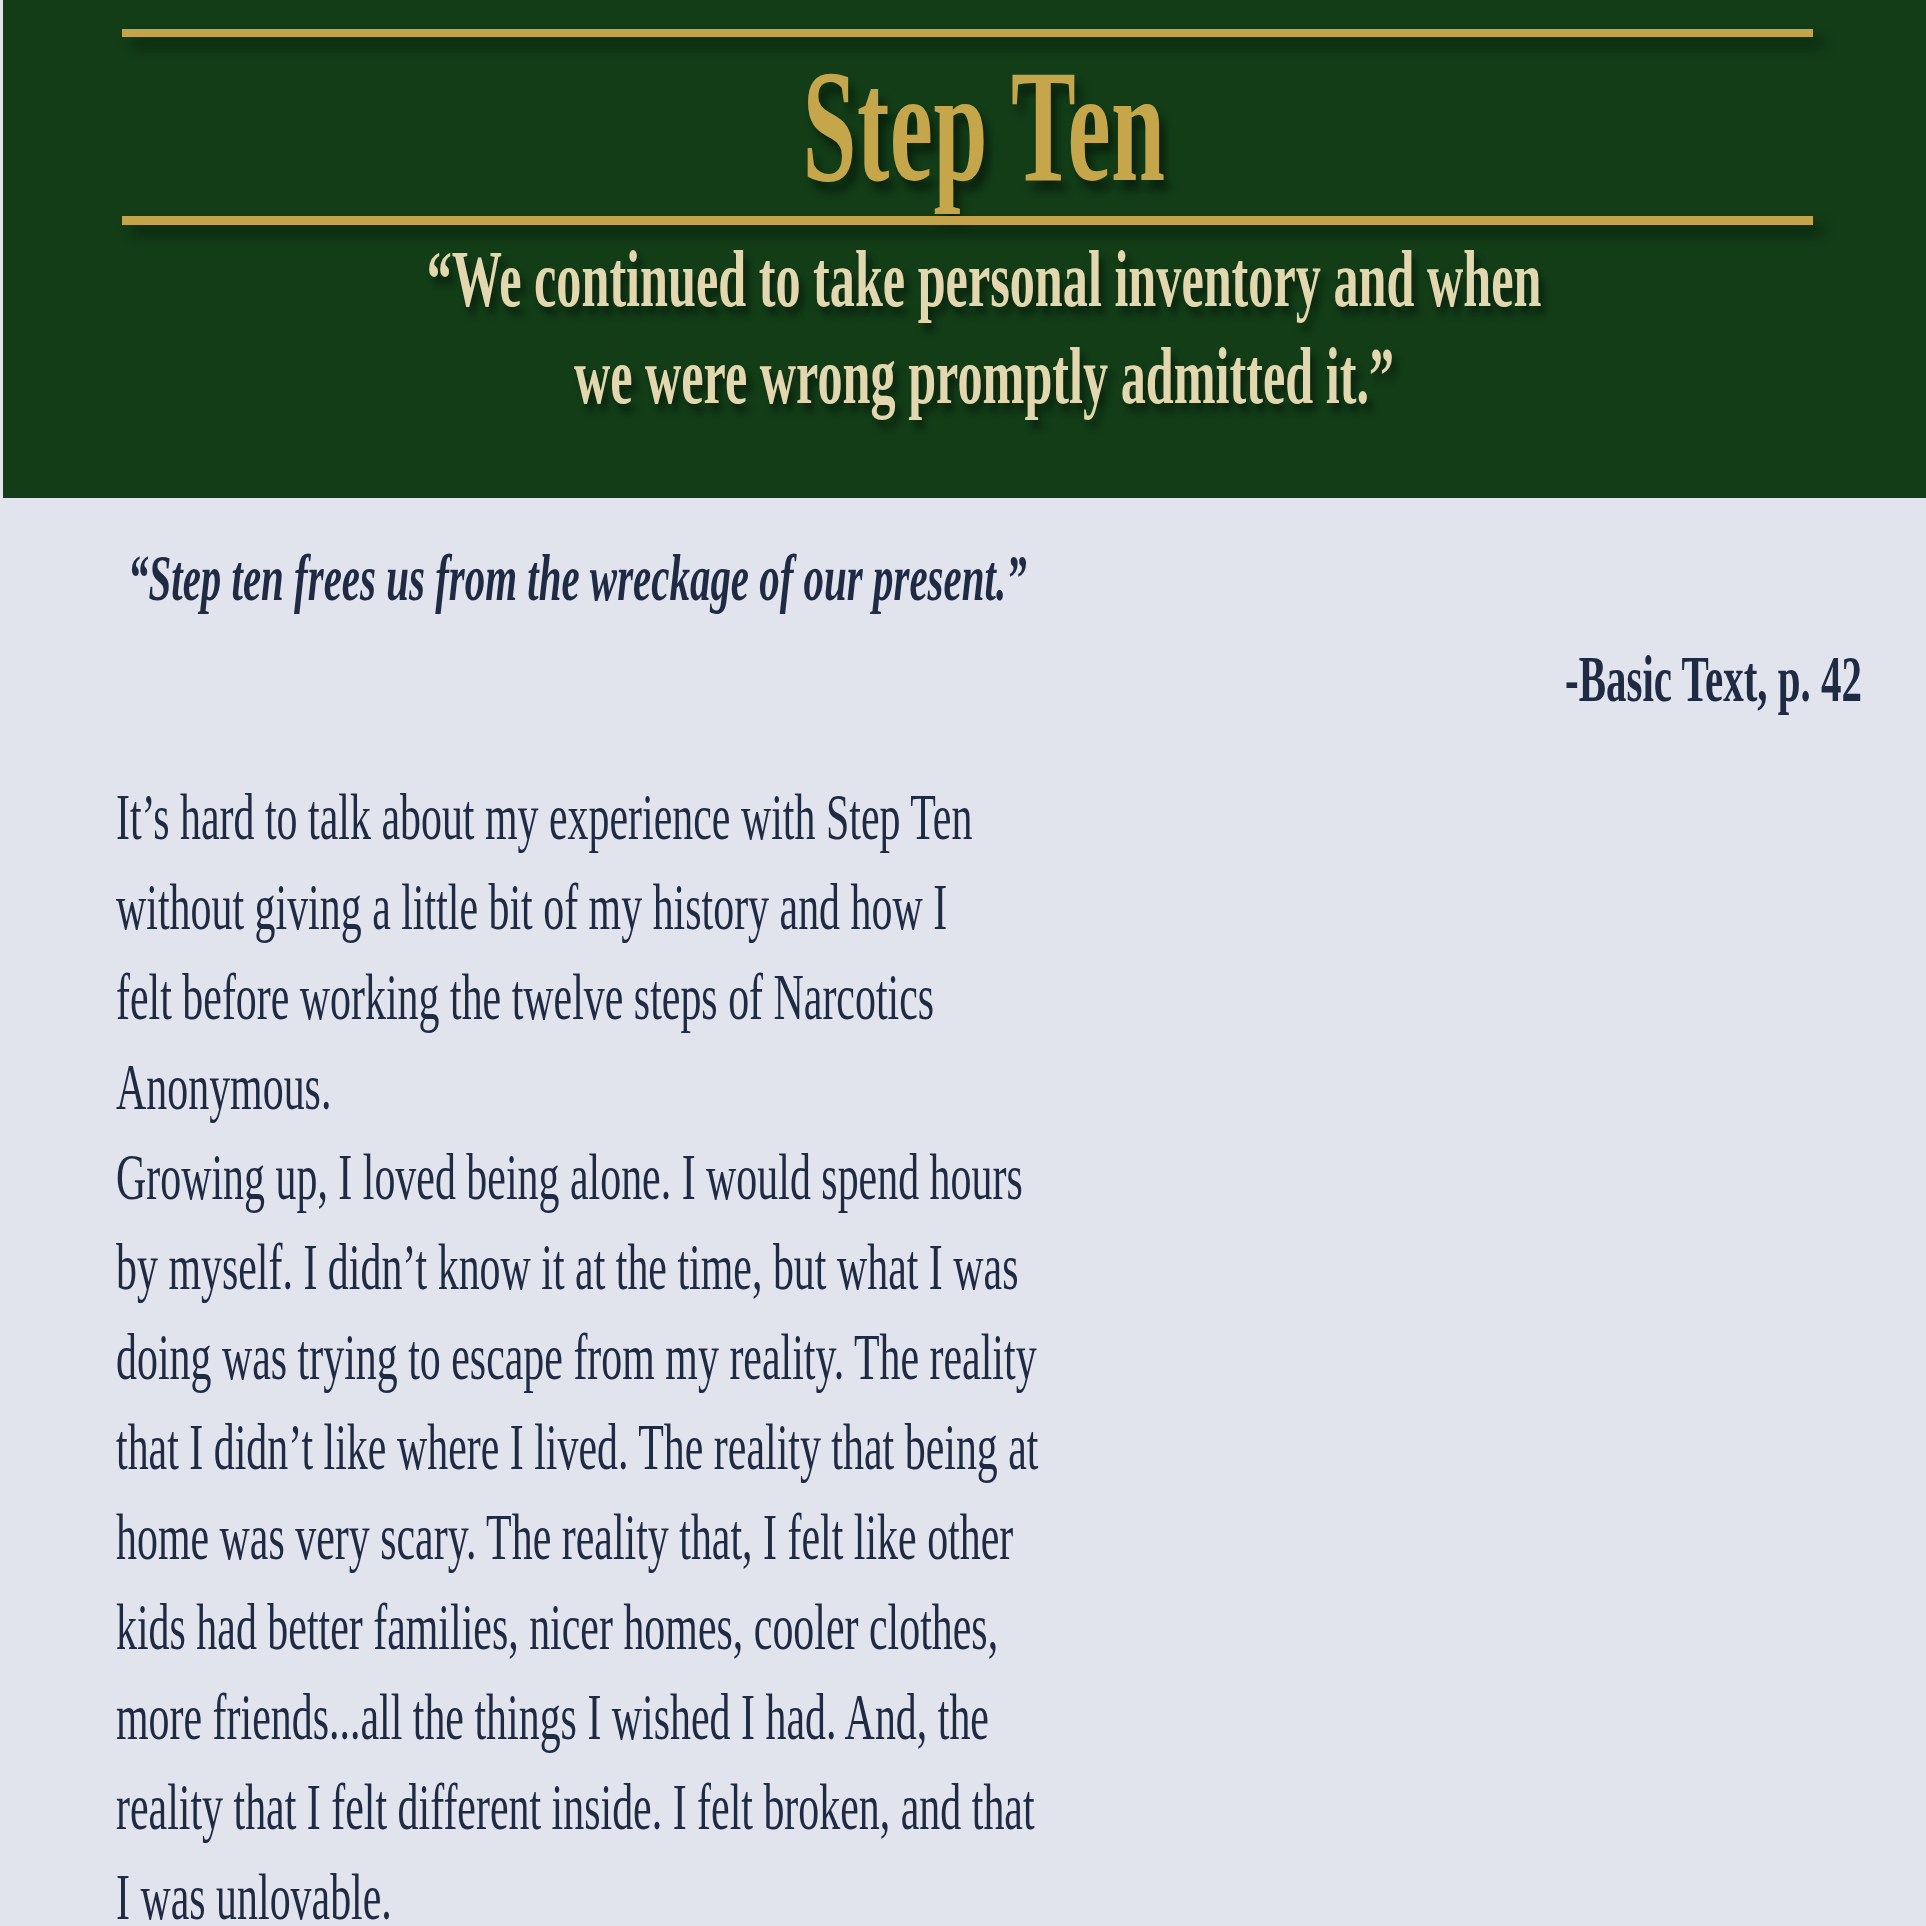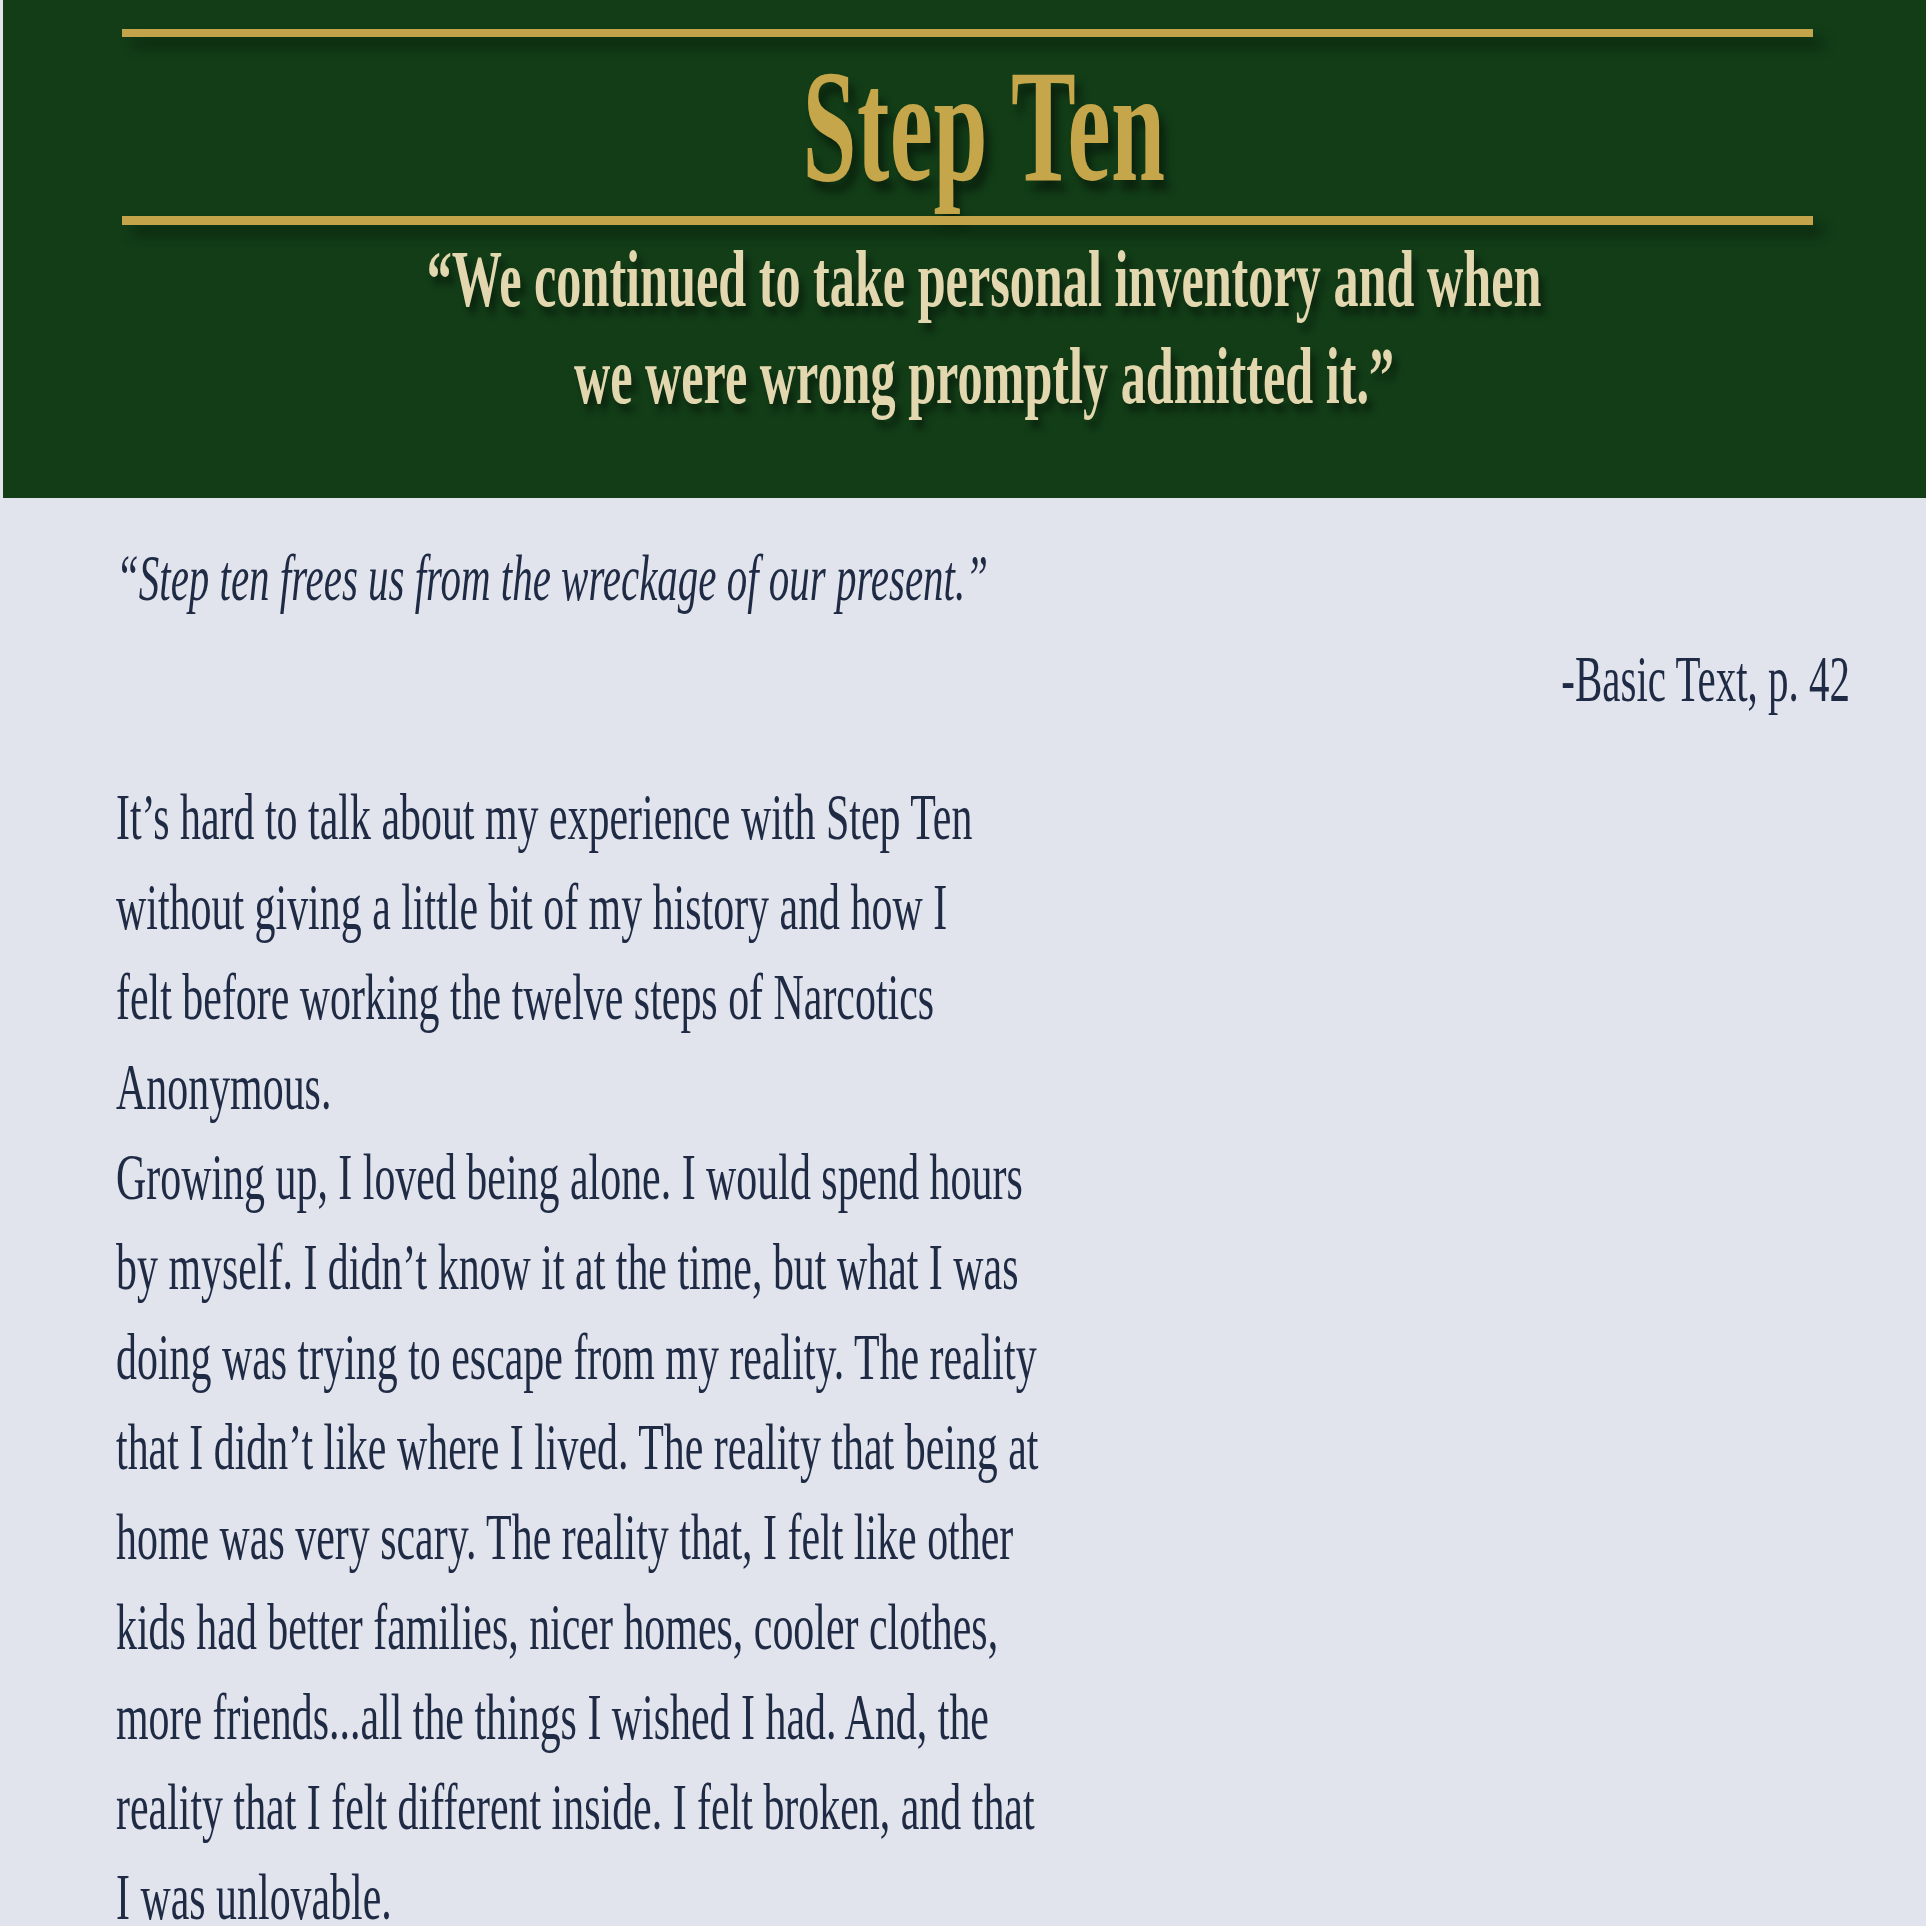--- a/index.html
+++ b/index.html
@@ -85,23 +85,24 @@
     position: absolute;
     left: 0;
     top: 498px;
     width: 1965px;
     height: 1919px;
     background: #E1E4EC;
   }
 
   .epigraph {
     position: absolute;
-    left: 116px;
+    left: 128px;
     top: 46px;
     width: 1734px;
+    font-weight: bold;
   }
   .epigraph .epi-text {
     display: block;
     font-family: "Liberation Serif", "DejaVu Serif", serif;
     font-style: italic;
     font-size: 65px;
     line-height: 69px;
     color: #1F2A44;
     transform: scaleX(0.63);
     transform-origin: left top;

